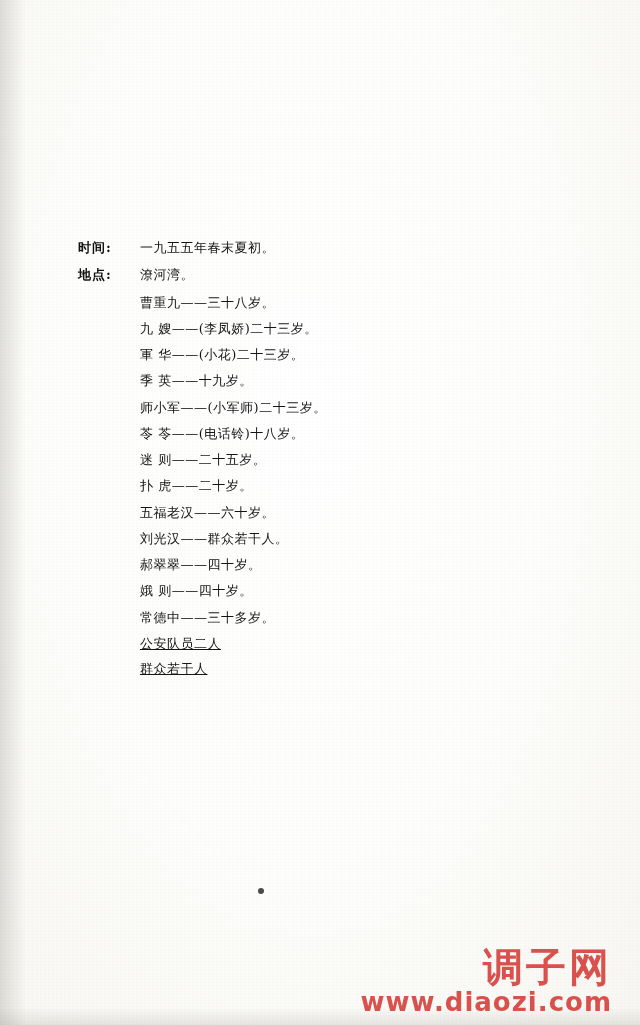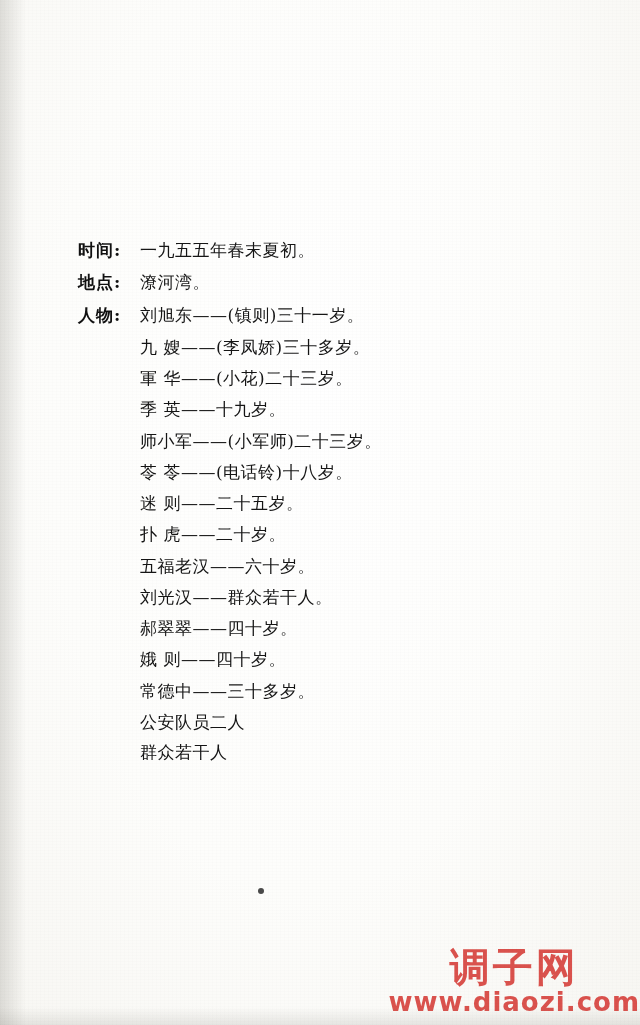--- a/index.html
+++ b/index.html
@@ -52,21 +52,21 @@
     position: absolute;
     left: 78px;
     top: 240px;
     width: 470px;
   }
 
   .line {
     display: flex;
     align-items: baseline;
     margin-bottom: 11px;
-    font-size: 17px;
+    font-size: 13px;
     line-height: 1.25;
     color: #151515;
     letter-spacing: 0.5px;
     white-space: nowrap;
   }
   .label {
     font-weight: bold;
     width: 62px;
     flex: 0 0 62px;
     color: #111;
@@ -83,39 +83,40 @@
   .cast .line {
     margin-bottom: 10px;
   }
   .cast .name {
     display: inline-block;
     min-width: 0;
   }
 
   .tail .line {
     margin-bottom: 9px;
+    text-decoration: underline;
   }
 
   .center-dot {
     position: absolute;
     left: 258px;
     top: 888px;
     width: 6px;
     height: 6px;
     border-radius: 50%;
     background: #2a2a2a;
     opacity: .85;
   }
 
   
   .watermark {
     position: absolute;
-    right: 0;
+    right: 28px;
     bottom: 8px;
-    text-align: center;
+    text-align: right;
     color: #d63c3c;
     user-select: none;
   }
   .wm-main {
     font-size: 40px;
     font-weight: bold;
     letter-spacing: 3px;
     line-height: 1;
     color: #d8443f;
     opacity: .92;
@@ -142,28 +143,27 @@
     <div class="line">
       <span class="label">时间:</span>
       <span class="value">一九五五年春末夏初。</span>
     </div>
 
     <div class="line">
       <span class="label">地点:</span>
       <span class="value">潦河湾。</span>
     </div>
 
-    <div class="line">
-      <span class="label">人物:</span>
-      <span class="value">刘旭东——(镇则)三十一岁。</span>
-    </div>
 
     <div class="cast">
       <div class="line">
-          <span class="name">九  嫂——(李凤娇)三十多岁。</span>
+          <span class="name">曹重九——三十八岁。</span>
+        </div>
+      <div class="line">
+          <span class="name">九  嫂——(李凤娇)二十三岁。</span>
         </div>
       <div class="line">
           <span class="name">軍  华——(小花)二十三岁。</span>
         </div>
       <div class="line">
           <span class="name">季  英——十九岁。</span>
         </div>
       <div class="line">
           <span class="name">师小军——(小军师)二十三岁。</span>
         </div>

